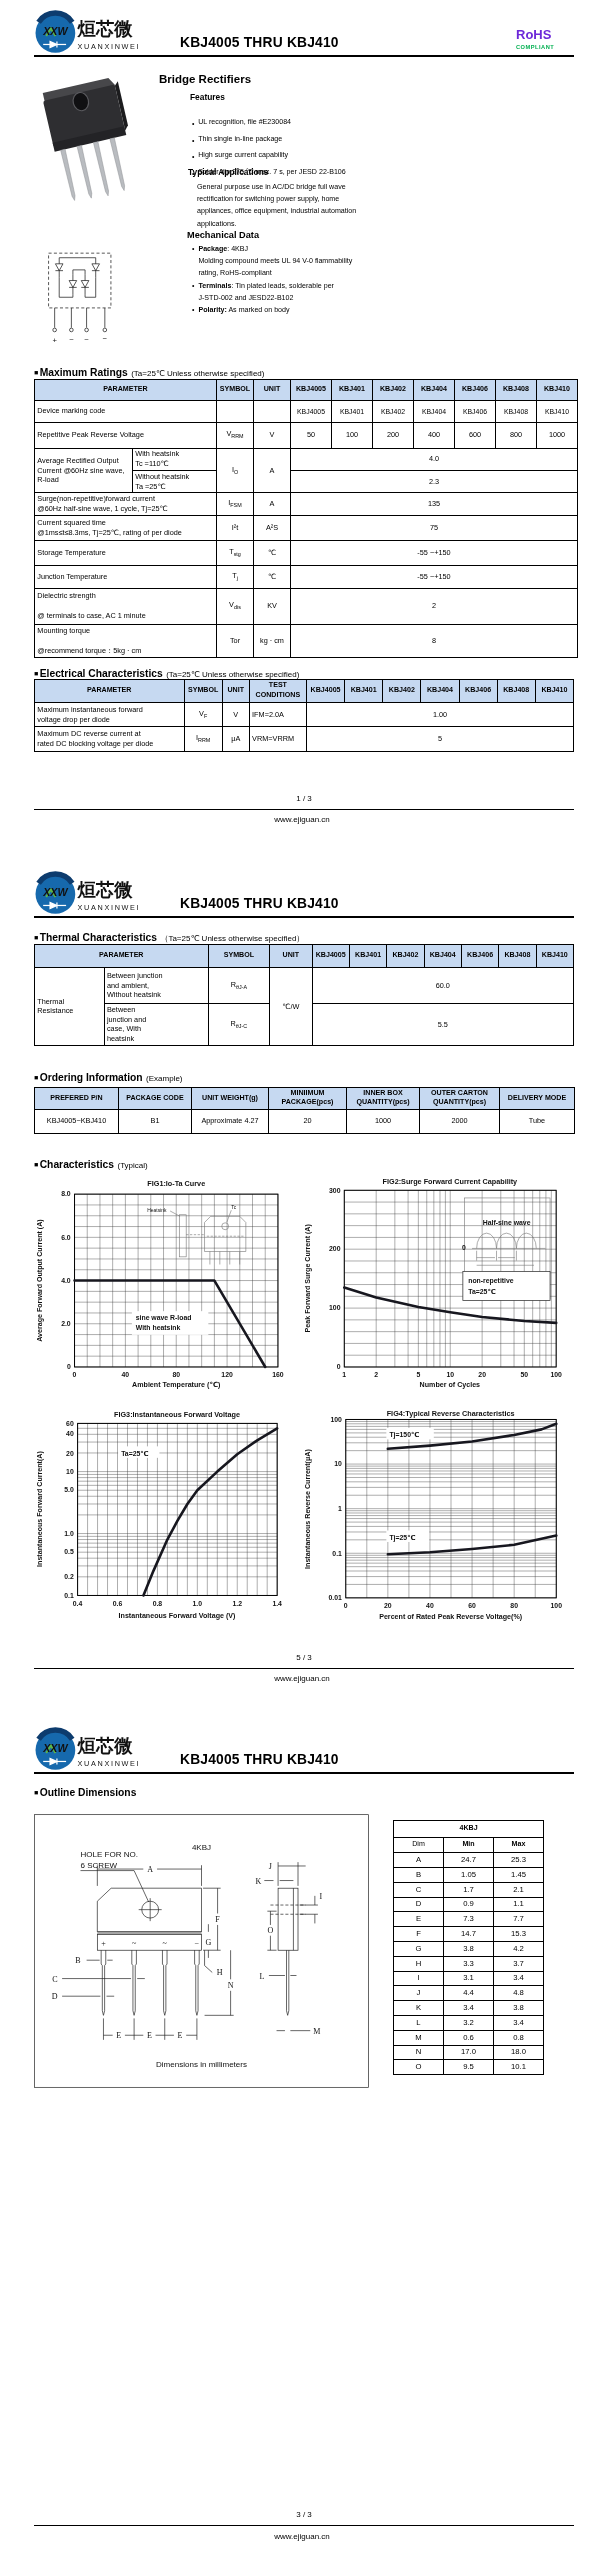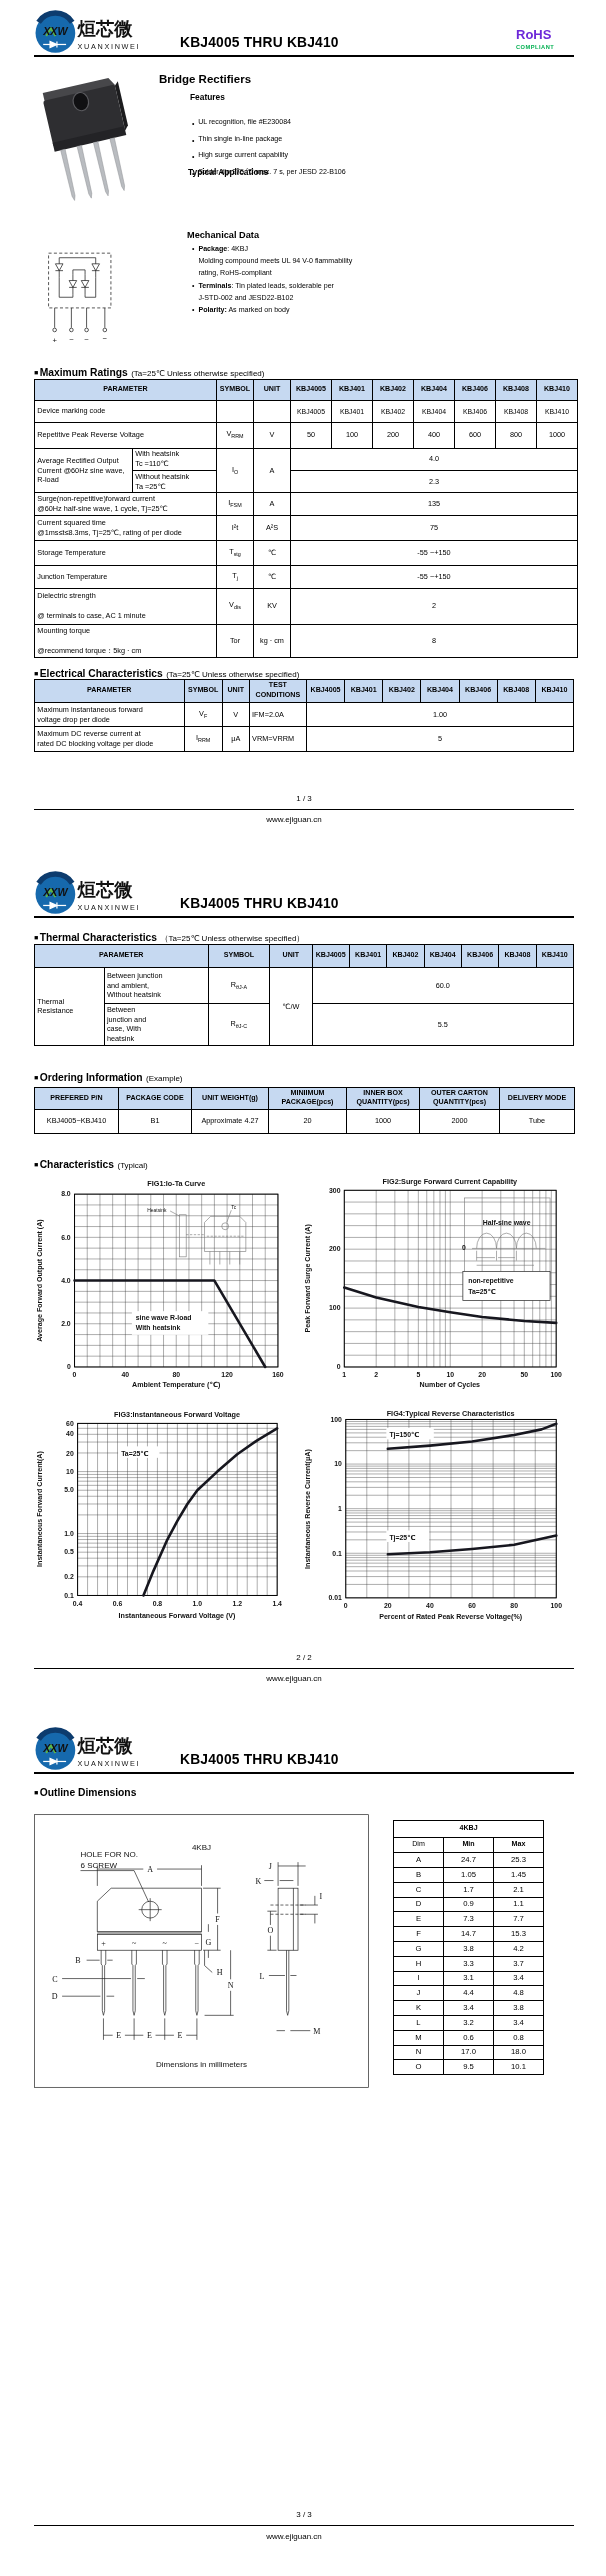--- a/index.html
+++ b/index.html
@@ -23,21 +23,21 @@
   .mech{display:flex;gap:4px;font-size:7.1px;line-height:12.2px;}
   .pre{white-space:pre-line;}
   .bullet{font-size:6.9px;line-height:11.5px;}
   table.dt{position:absolute;border-collapse:collapse;table-layout:fixed;font-size:7.3px;border:1.5px solid #000;}
   .dt th,.dt td{border:0.8px solid #000;padding:0.8px 2.3px;text-align:center;vertical-align:middle;line-height:1.35;}
   .dt th{background:#c6d9f1;font-weight:bold;font-size:7.1px;}
   .dt td.pl,.dt th.pl{text-align:left;}
   sub{font-size:5.4px;}
   .pagenum{position:absolute;left:34px;width:540px;text-align:center;font-size:8px;}
   .fline{position:absolute;left:34px;width:540px;height:1.1px;background:#000;}
-  .site{position:absolute;left:24px;width:540px;text-align:center;font-size:8px;}
+  .site{position:absolute;left:32px;width:540px;text-align:center;font-size:8px;}
   svg{position:absolute;overflow:visible;}
   svg text{font-family:"Liberation Sans","DejaVu Sans",sans-serif;fill:#111;}
   .figsvg .grid line{stroke:#3d3d3d;stroke-width:.55;}
   .figsvg .frame{fill:none;stroke:#000;stroke-width:1.3;}
   .figsvg .curve{fill:none;stroke:#17171f;stroke-width:3.4;stroke-linecap:round;stroke-linejoin:round;}
   .figsvg .tick{font-size:9px;font-weight:bold;}
   .figsvg .axlab{font-size:9.3px;font-weight:bold;}
   .figsvg .ftitle{font-size:9.5px;font-weight:bold;}
   .figsvg .ann{font-size:9px;font-weight:bold;}
   .inset line,.inset path,.inset rect,.inset circle{stroke:#777;fill:none;stroke-width:.8;}
@@ -148,20 +148,21 @@
       <div class="feat">
         <span class="bullet">•</span>
         <span>High surge current capability</span>
       </div>
       <div class="feat">
         <span class="bullet">•</span>
         <span>Solder dip 275 °C max. 7 s, per JESD 22-B106</span>
       </div>
     </div>
   <div class="subhead" style="left:188px;top:167px">Typical  Applications</div>
+  <div class="para">General purpose use in AC/DC bridge full wave rectification for switching power supply, home appliances, office equipment, industrial automation applications.</div>
   <div class="subhead" style="left:187px;top:230px;font-size:9.2px">Mechanical Data</div>
   <div class="mech-list">
 
   <div class="mech">
         <span class="bullet">•</span>
         <div><b>Package</b><span class="pre">: 4KBJ
 Molding compound meets UL 94 V-0 flammability
 rating, RoHS-compliant</span></div>
       </div>
       <div class="mech">
@@ -737,21 +738,21 @@
         <text x="112" y="261">20</text>
       <text x="167" y="261">40</text>
         <text x="222" y="261">60</text>
       <text x="277" y="261">80</text>
         <text x="332" y="261">100</text>
     </g>
     <text class="axlab" x="194" y="275" text-anchor="middle">Percent of Rated Peak Reverse Voltage(%)</text>
     <text class="axlab" x="10" y="132" text-anchor="middle" transform="rotate(-90 10 132)">Instantaneous Reverse Current(μA)</text>
   </svg>
 
-  <div class="pagenum" style="top:1653px">2 / 2</div>
+  <div class="pagenum" style="top:1653px">5 / 3</div>
   <div class="fline" style="top:1668px"></div>
   <div class="site" style="top:1674px">www.ejiguan.cn</div>
 
   <svg class="logo" style="top:1727px" width="107" height="46" viewBox="0 0 140 60">
     <circle cx="28" cy="30" r="26" fill="#1669ad"></circle>
     <path d="M6,16 A26,26 0 0 1 50,16" fill="none" stroke="#0d3c6e" stroke-width="7"></path>
     <polyline points="16,34 22,24 28,34" fill="none" stroke="#5fb846" stroke-width="2.5"></polyline>
     <text x="28" y="33" text-anchor="middle" font-size="14" font-style="italic" font-weight="bold" fill="#fff">XXW</text>
     <g stroke="#fff" stroke-width="1.6" fill="#fff">
       <line x1="12" y1="45" x2="21" y2="45"></line>

